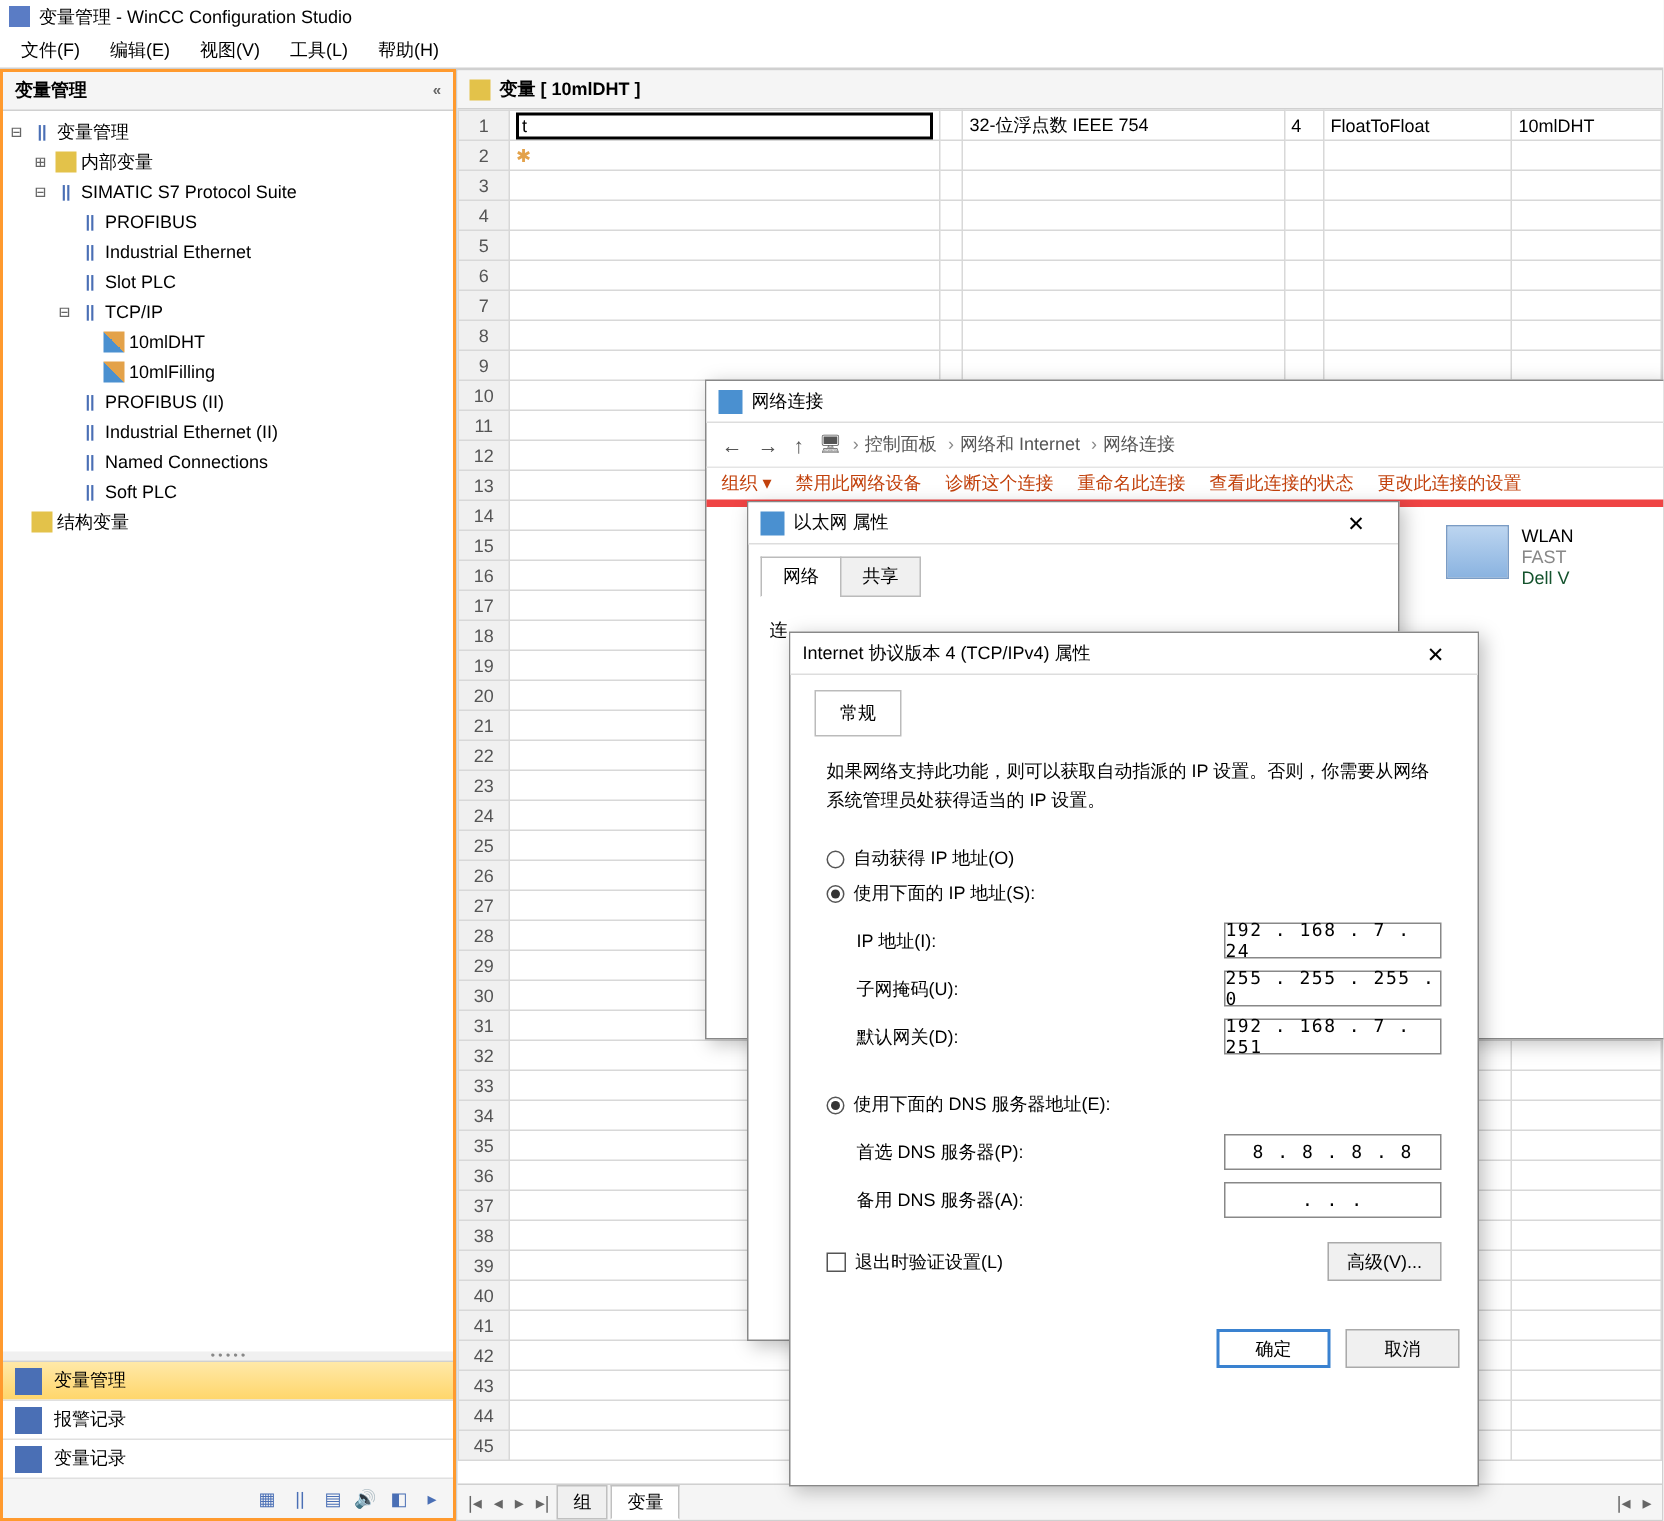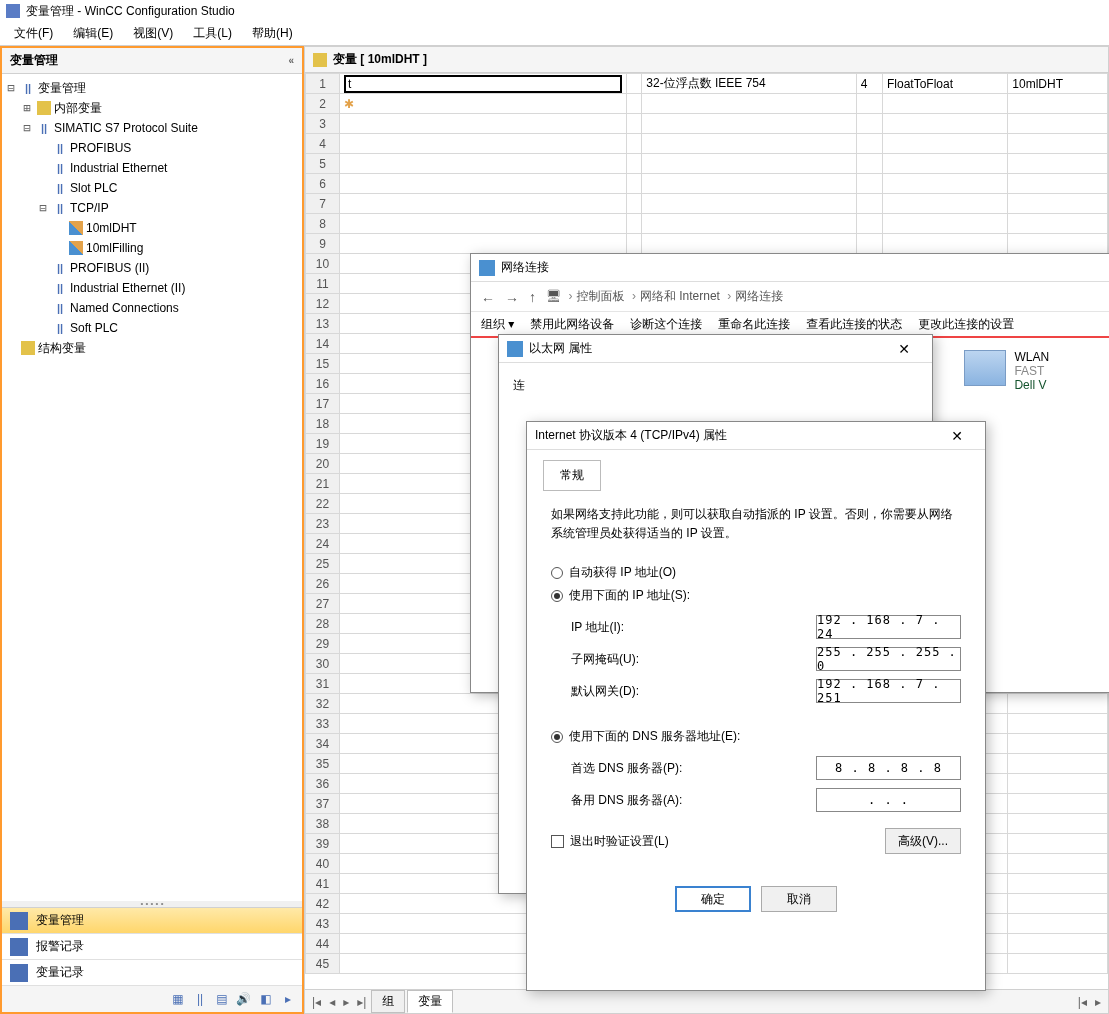--- a/index.html
+++ b/index.html
@@ -43,21 +43,21 @@
 .bottomtabs .tab.active { background:#fff; border-bottom-color:#fff; }
 
 .win { position:absolute; background:#fff; border:1px solid #888; box-shadow:3px 3px 12px rgba(0,0,0,.25); }
 .win-titlebar { height:28px; display:flex; align-items:center; padding:0 8px; background:#fff; border-bottom:1px solid #ddd; }
 .win-titlebar .wico { width:16px; height:16px; margin-right:6px; }
 .win-close { margin-left:auto; width:40px; text-align:center; font-size:14px; }
 .netconn { left:470px; top:253px; width:640px; height:440px; }
 .nettool { height:30px; display:flex; align-items:center; padding:0 10px; gap:10px; color:#555; border-bottom:1px solid #e5e5e5; }
 .nettool span.arrow { font-size:14px; }
 .bcsep { color:#888; margin:0 4px; }
-.netcmd { height:26px; display:flex; align-items:center; padding:0 10px; gap:16px; color:#000000; border-bottom:2px solid #ef4444; }
+.netcmd { height:26px; display:flex; align-items:center; padding:0 10px; gap:16px; color:#c2410c; border-bottom:5px solid #ef4444; }
 .netbody { padding:12px; display:flex; gap:40px; }
 .adapter { display:flex; align-items:flex-start; gap:8px; }
 .adico { width:42px; height:36px; background:linear-gradient(#bcd5f0,#8ab3e0); border:1px solid #7a9cc5; }
 .ethprops { left:498px; top:334px; width:435px; height:560px; }
 .tabstrip { display:flex; padding:8px 8px 0 8px; }
 .tabstrip .tb { padding:4px 14px; border:1px solid #bbb; background:#f0f0f0; margin-right:-1px; }
 .tabstrip .tb.active { background:#fff; border-bottom-color:#fff; }
 .ipprops { left:526px; top:421px; width:460px; height:570px; }
 .ipbody { padding:10px 16px; }
 .iptab { padding:6px 16px; border:1px solid #bbb; display:inline-block; background:#fff; }
@@ -65,21 +65,21 @@
 .radiogrp { padding:4px 8px; }
 .radiogrp label { display:flex; align-items:center; gap:6px; padding:3px 0; }
 .radio { width:12px; height:12px; border:1px solid #555; border-radius:50%; display:inline-flex; align-items:center; justify-content:center; }
 .radio.on::after { content:""; width:6px; height:6px; background:#333; border-radius:50%; }
 .radio.dis { border-color:#aaa; }
 .iprow { display:flex; align-items:center; padding:4px 8px 4px 28px; }
 .iprow .lbl { flex:1; }
 .ipfield { width:145px; height:24px; border:1px solid #888; display:flex; align-items:center; justify-content:center; font-family:Consolas,monospace; letter-spacing:1px; }
 .chkrow { display:flex; align-items:center; gap:6px; padding:12px 8px; }
 .chkbox { width:13px; height:13px; border:1px solid #555; }
-.btnrow { display:flex; justify-content:center; gap:10px; padding:10px 12px; }
+.btnrow { display:flex; justify-content:flex-end; gap:10px; padding:10px 12px; }
 .btn { min-width:76px; height:26px; border:1px solid #aaa; background:#f0f0f0; display:inline-flex; align-items:center; justify-content:center; }
 .btn.primary { border:2px solid #3a82d0; background:#fff; }
 .disabled { color:#999; }
 </style>
 </head>
 <body>
 
 <div class="titlebar">
   <span class="ico"></span>
   <span>变量管理 - WinCC Configuration Studio</span>
@@ -679,20 +679,24 @@
     </div>
   </div>
 </div>
 
 <div class="win ethprops">
   <div class="win-titlebar">
     <span class="wico" style="background:#4a90d0"></span>
     <span>以太网 属性</span>
     <span class="win-close">✕</span>
   </div>
+  <div class="tabstrip">
+    <span class="tb active">网络</span>
+    <span class="tb">共享</span>
+  </div>
   <div style="padding:14px 14px"><span>连</span></div>
 </div>
 
 <div class="win ipprops">
   <div class="win-titlebar">
     <span>Internet 协议版本 4 (TCP/IPv4) 属性</span>
     <span class="win-close">✕</span>
   </div>
   <div class="ipbody">
     <span class="iptab">常规</span>

